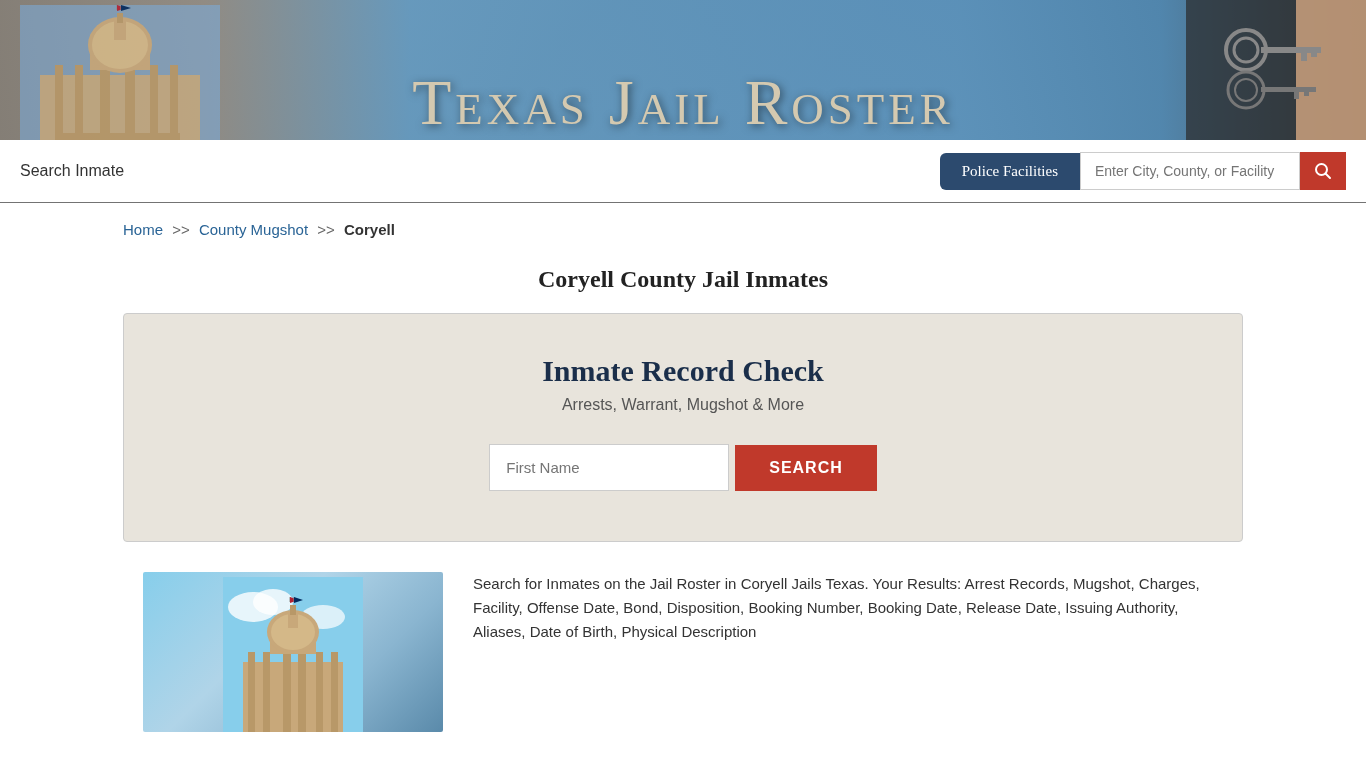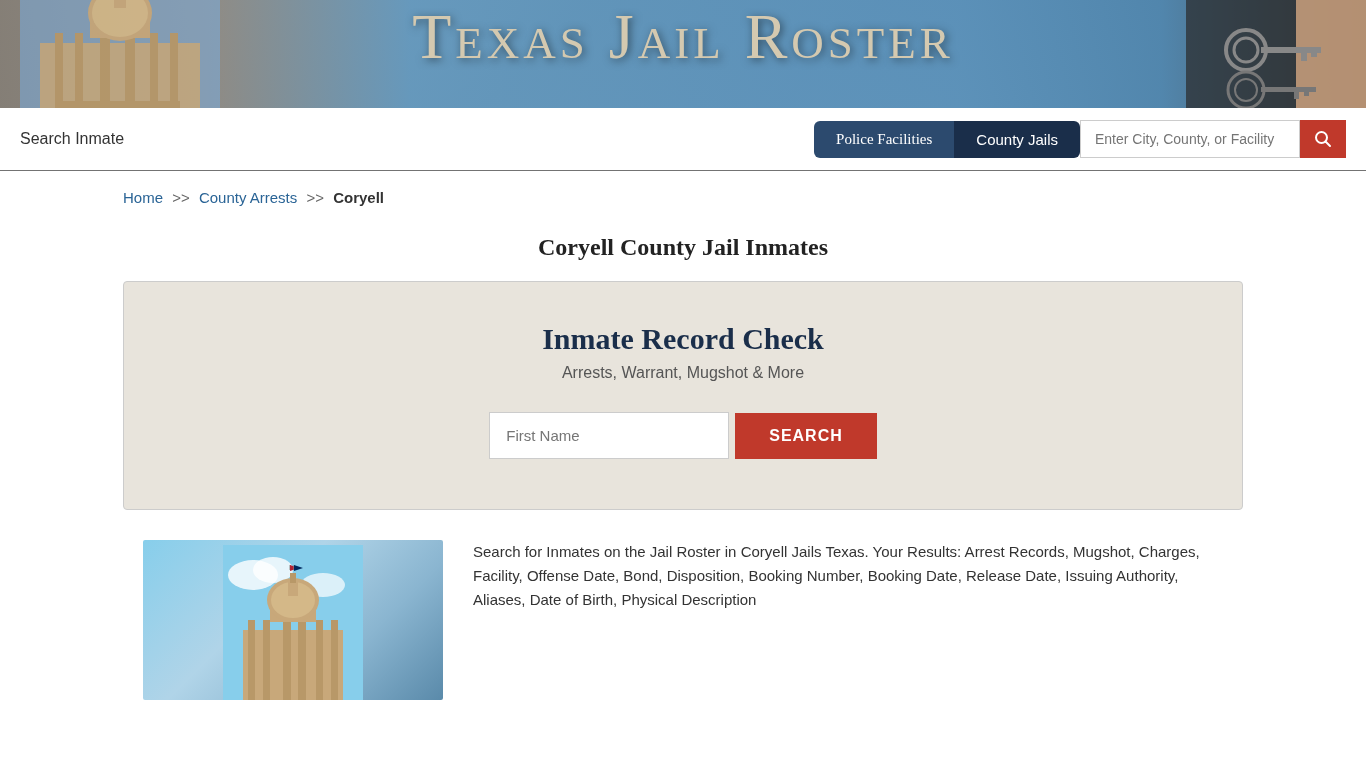--- a/index.html
+++ b/index.html
@@ -1,26 +1,26 @@
 <!DOCTYPE html>
 <html><head>
   <meta charset="utf-8">
   <style>
     * { box-sizing: border-box; margin: 0; padding: 0; }
     body { font-family: Georgia, 'Times New Roman', serif; background: #fff; color: #333; }
 
     
     .header-banner {
       width: 100%;
-      height: 108px;
+      height: 140px;
       background: linear-gradient(135deg, #6a9cbf 0%, #4a7fa5 40%, #5b8db5 60%, #7aa8c8 80%, #8ab5d0 100%);
       position: relative;
       overflow: hidden;
       display: flex;
-      align-items: flex-start;
+      align-items: flex-end;
       justify-content: center;
     }
     .header-banner-bg {
       position: absolute;
       inset: 0;
       background: linear-gradient(to right, #8a7a6a 0%, #9a8a7a 15%, #6a9cbf 30%, #5a90b8 70%, #4a80a8 85%, #3a3a3a 100%);
       opacity: 0.85;
     }
     .header-title {
       position: relative;
@@ -310,37 +310,36 @@
     <rect x="75" y="87" width="55" height="5" fill="#777"></rect>
     <rect x="108" y="87" width="5" height="12" fill="#777"></rect>
     <rect x="118" y="87" width="5" height="9" fill="#777"></rect>
   </svg>
 </div>
 
 <div class="nav-bar">
   <div class="nav-left">Search Inmate</div>
   <div class="nav-right">
     <button class="nav-btn-police">Police Facilities</button>
-    <button class="nav-btn-county">County Jails</button>
     <input class="nav-search-input" type="text" placeholder="Enter City, County, or Facility" style="">
     <button class="nav-search-btn">
       <svg width="18" height="18" viewBox="0 0 18 18" fill="none" xmlns="http://www.w3.org/2000/svg">
         <circle cx="7.5" cy="7.5" r="5.5" stroke="white" stroke-width="2"></circle>
         <line x1="11.5" y1="11.5" x2="16" y2="16" stroke="white" stroke-width="2" stroke-linecap="round"></line>
       </svg>
     </button>
   </div>
 </div>
 
 <div class="main-content">
 
   <div class="breadcrumb">
     <a href="#">Home</a>
     <span class="sep">&gt;&gt;</span>
-    <a href="#">County Arrests</a>
+    <a href="#">County Mugshot</a>
     <span class="sep">&gt;&gt;</span>
     <span class="current">Coryell</span>
   </div>
 
   <h1 class="page-title">Coryell County Jail Inmates</h1>
 
   <div class="record-check-box">
     <div class="record-check-title">Inmate Record Check</div>
     <div class="record-check-subtitle">Arrests, Warrant, Mugshot &amp; More</div>
     <div class="search-form">

